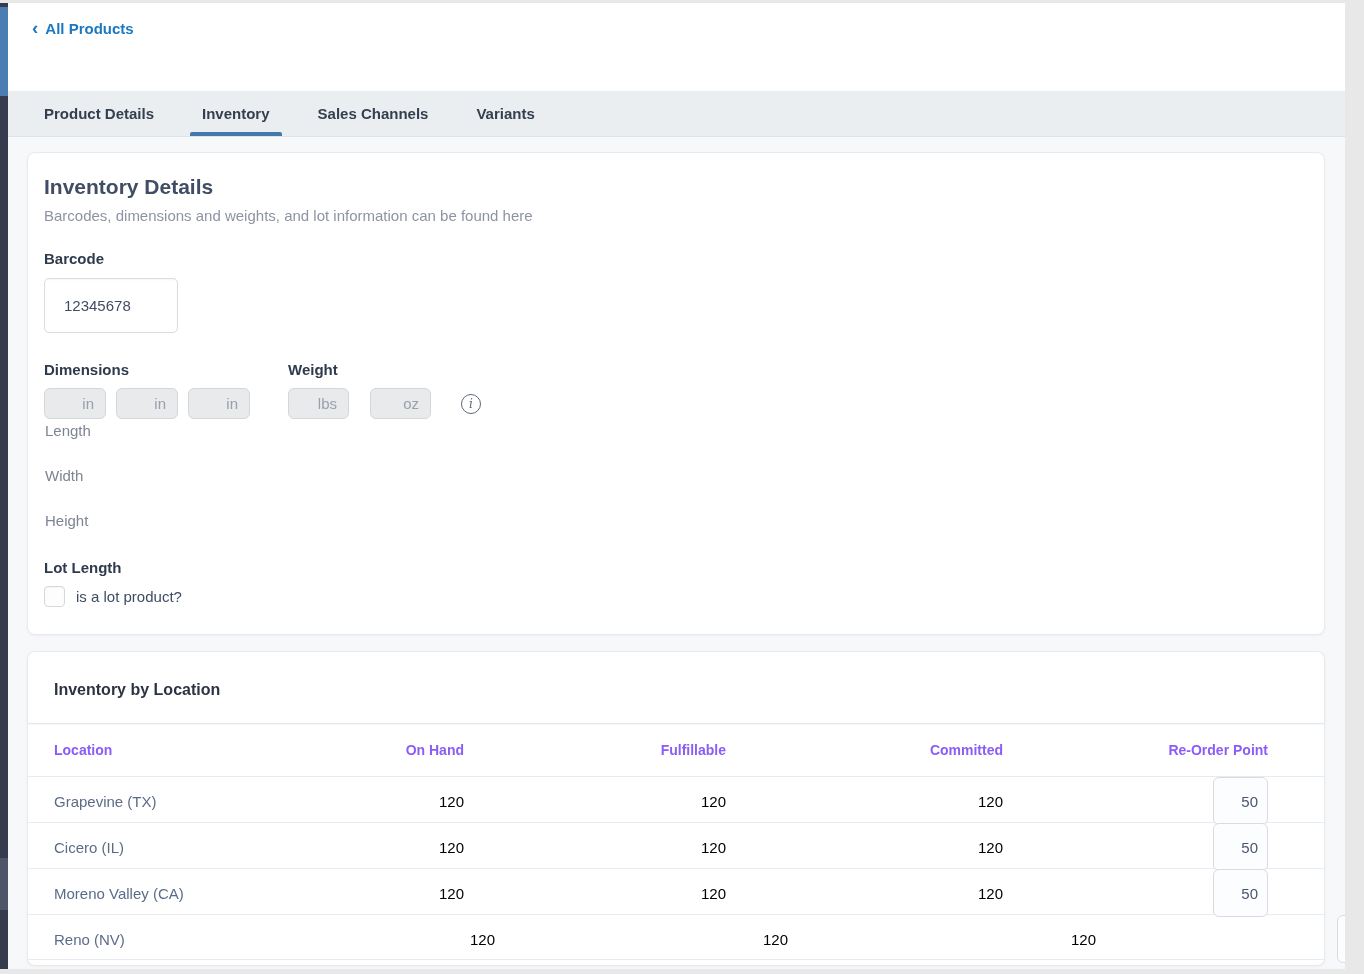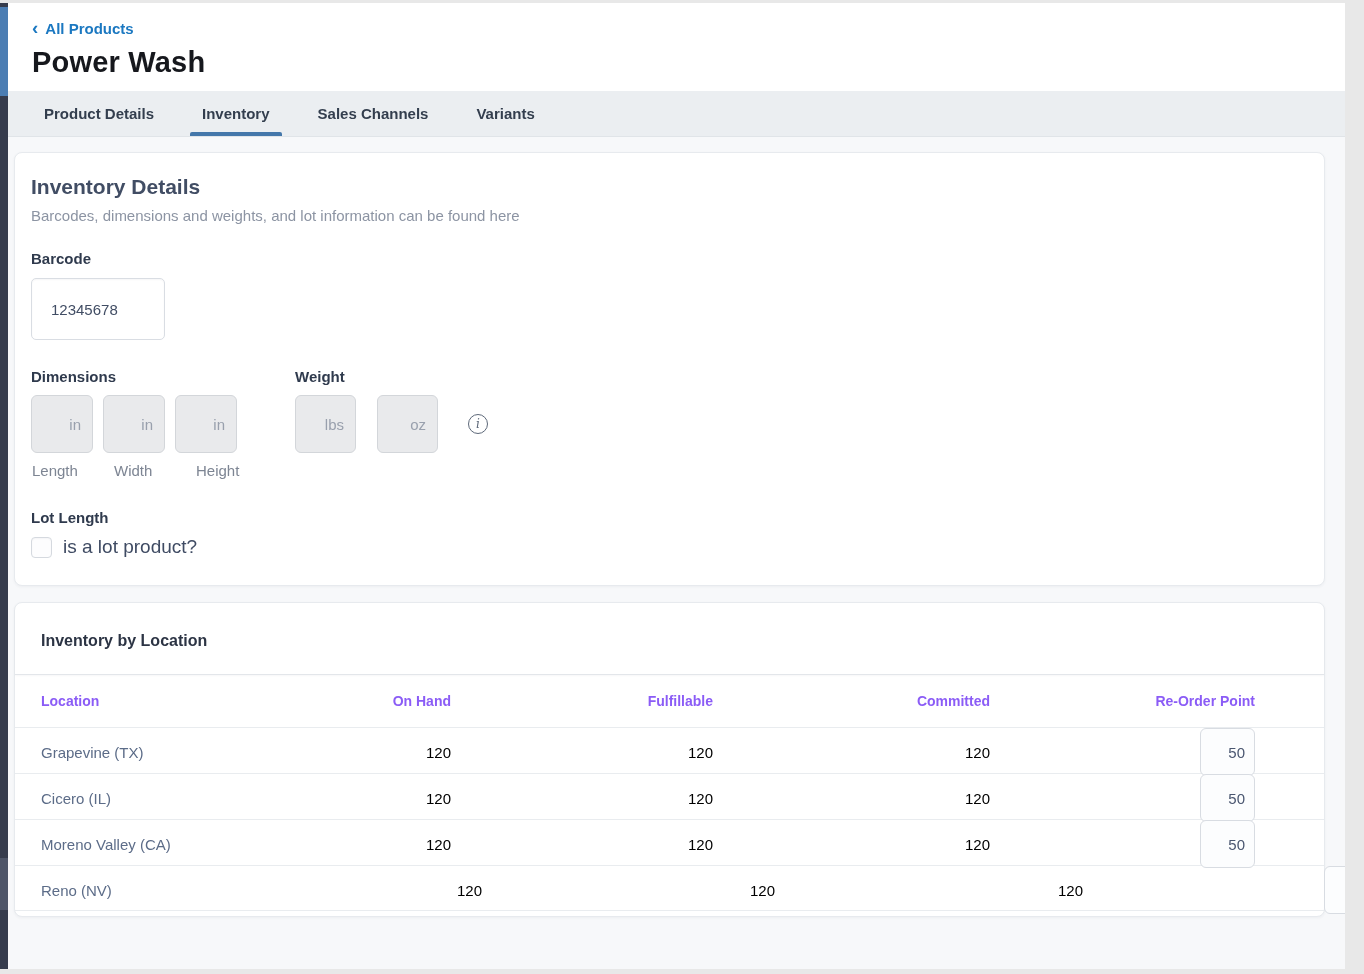--- a/index.html
+++ b/index.html
@@ -64,60 +64,60 @@
     padding: 0 12px; margin-right: 24px;
     font-size: 15px; font-weight: 600; color: #333e4e;
     cursor: pointer; white-space: nowrap;
   }
   .tab.active::after {
     content: ""; position: absolute; left: 0; right: 0; bottom: 0;
     height: 4px; background: #4477aa; border-radius: 2px 2px 0 0;
   }
 
   
-  .main { padding: 15px 20px 0 6px; }
+  .main { padding: 15px 20px 0 19px; }
   .card {
     background: #ffffff;
     border: 1px solid #e7eaee;
     border-radius: 8px;
     box-shadow: 0 1px 3px rgba(40,50,70,0.05);
   }
   .card-details { padding: 22px 16px 27px 16px; }
   .card-details h2 { font-size: 21px; font-weight: 600; color: #414d64; }
   .card-sub { margin-top: 8px; font-size: 15px; color: #8c94a3; }
 
   .field-label { font-size: 15px; font-weight: 700; color: #2f3a4d; }
   .mt-26 { margin-top: 26px; }
   .mt-30 { margin-top: 30px; }
 
   .barcode-input {
     margin-top: 11px; display: block;
-    width: 134px; height: 62px;
+    width: 134px; height: 55px;
     border: 1px solid #d9dde3; border-radius: 5px;
     background: #fff;
     padding-left: 19px;
     font-family: "Liberation Sans", sans-serif;
     font-size: 15px; color: #414d64;
     box-shadow: inset 0 1px 2px rgba(20,30,50,0.04);
     outline: none;
   }
 
   .dim-weight-row { display: flex; margin-top: 28px; }
   .unit-row { display: flex; gap: 10px; margin-top: 10px; }
   .unit-box {
-    width: 62px; height: 58px;
+    width: 62px; height: 31px;
     background: #e9eaec;
     border: 1px solid #d3d6da;
     border-radius: 6px;
     display: flex; align-items: center; justify-content: flex-end;
     padding-right: 11px;
     font-size: 15px; color: #99a0ad;
   }
   .weight-box { width: 61px; }
-  .dim-captions { display: flex; gap: 20px; margin-top: 9px; }
+  .dim-captions { display: flex; gap: 28px; margin-top: 3px; flex-direction: column; }
   .dim-captions span {
     width: 62px; font-size: 15px; color: #7d8593; padding-left: 1px;
   }
   .weight-group { margin-left: 38px; }
   .weight-units { display: flex; gap: 21px; margin-top: 10px; align-items: center; }
   .info-icon {
     width: 20px; height: 20px; margin-left: 9px;
     border: 1.4px solid #5d6879; border-radius: 50%;
     display: flex; align-items: center; justify-content: center;
     font-family: "DejaVu Serif", serif;
@@ -126,21 +126,21 @@
   }
 
   .lot-row { display: flex; align-items: center; margin-top: 10px; }
   .lot-checkbox {
     appearance: none; -webkit-appearance: none;
     width: 21px; height: 21px;
     border: 1px solid #d5d9df; border-radius: 4px;
     background: #fdfdfe; cursor: pointer; margin: 0;
     box-shadow: inset 0 1px 2px rgba(20,30,50,0.04);
   }
-  .lot-label { margin-left: 11px; font-size: 19px; color: #3f4b63; }
+  .lot-label { margin-left: 11px; font-size: 15px; color: #3f4b63; }
 
   
   .card-location { margin-top: 16px; padding-bottom: 5px; }
   .loc-head {
     padding: 29px 26px 24px 26px;
     border-bottom: 1px solid #e3e6ea;
     box-shadow: 0 1px 2px rgba(40,50,70,0.04);
     position: relative; z-index: 1;
     border-radius: 8px 8px 0 0;
   }
@@ -182,21 +182,20 @@
     <div class="seg-light"></div>
   </div>
 
   <div class="content">
 
     <div class="page-header">
       <a class="breadcrumb">
         <span class="chev">‹</span>
         <span>All Products</span>
       </a>
-      <div class="page-title">Power Wash</div>
     </div>
 
     <div class="tab-bar">
       <div class="tab">Product Details</div>
       <div class="tab active">Inventory</div>
       <div class="tab">Sales Channels</div>
       <div class="tab">Variants</div>
     </div>
 
     <div class="main">

